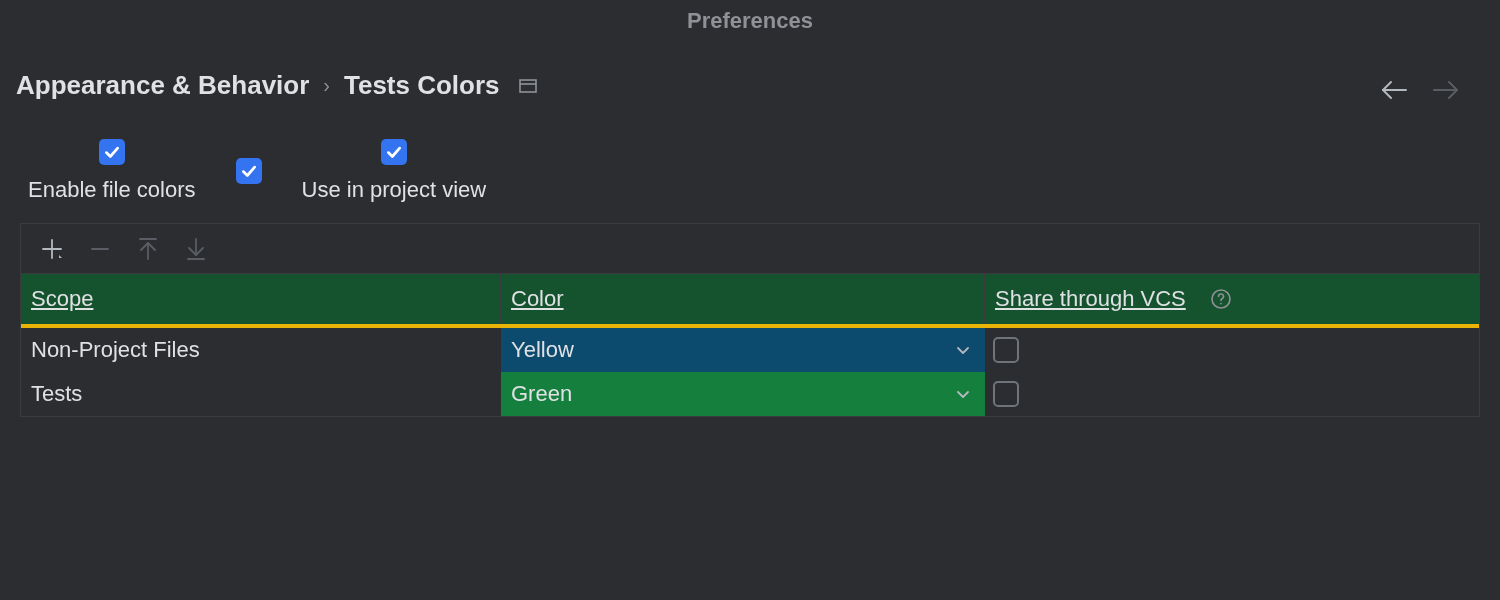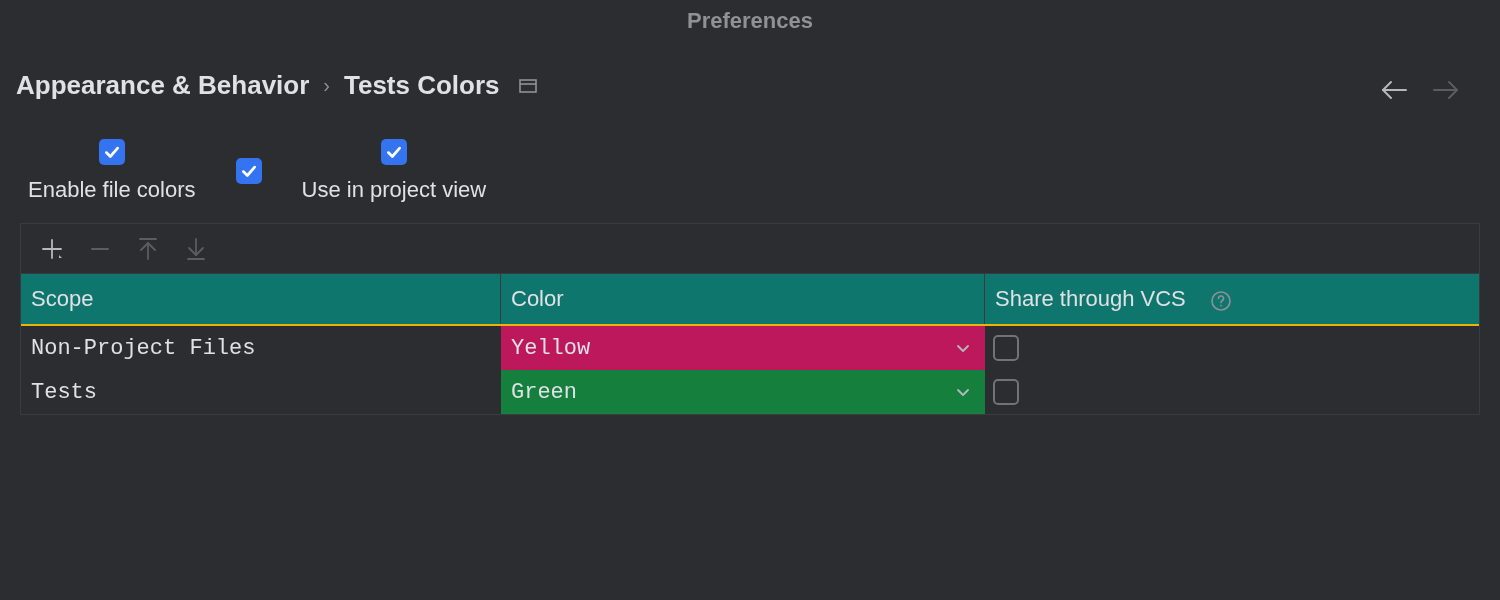--- a/index.html
+++ b/index.html
@@ -121,63 +121,63 @@
     }
     .tool-btn.disabled {
       color: #5a5d63;
     }
     .table {
       display: flex;
       flex-direction: column;
     }
     .thead {
       display: flex;
-      border-bottom: 2px solid #eab308;
-      background: #0f766e;
+      border-bottom: 4px solid #eab308;
+      background: #14532d;
+      text-decoration: underline;
     }
     .th {
       padding: 12px 10px;
       font-size: 22px;
       color: #dfe1e5;
     }
     .th.col-scope { width: 480px; border-right: 1px solid #393b40; }
     .th.col-color { width: 484px; border-right: 1px solid #393b40; }
-    .th.col-vcs { flex: 1; display: flex; align-items: flex-end; gap: 24px; }
+    .th.col-vcs { flex: 1; display: flex; align-items: center; gap: 24px; }
     .help-icon {
       display: inline-flex;
       color: #8f9196;
     }
     .tbody {
       display: flex;
       flex-direction: column;
     }
     .trow {
       display: flex;
       align-items: stretch;
       height: 44px;
     }
     .td {
       display: flex;
       align-items: center;
       padding: 0 10px;
       font-size: 22px;
-      font-family: Liberation Mono, monospace;
     }
     .td.col-scope { width: 480px; }
     .td.col-color { width: 484px; padding: 0; }
     .td.col-vcs { flex: 1; padding-left: 8px; }
     .color-cell {
       width: 100%;
       height: 100%;
       display: flex;
       align-items: center;
       justify-content: space-between;
       padding: 0 14px 0 10px;
     }
-    .color-yellow { background: #be185d; }
+    .color-yellow { background: #0c4a6e; }
     .color-green { background: #15803d; }
     .chevron {
       color: #b4b8bf;
       display: inline-flex;
     }
     .vcs-check {
       width: 26px;
       height: 26px;
       border: 2px solid #6f737a;
       border-radius: 5px;

